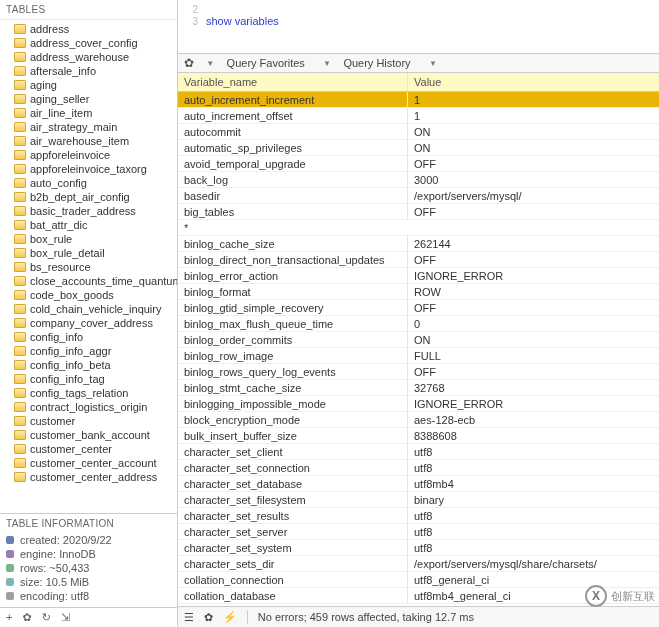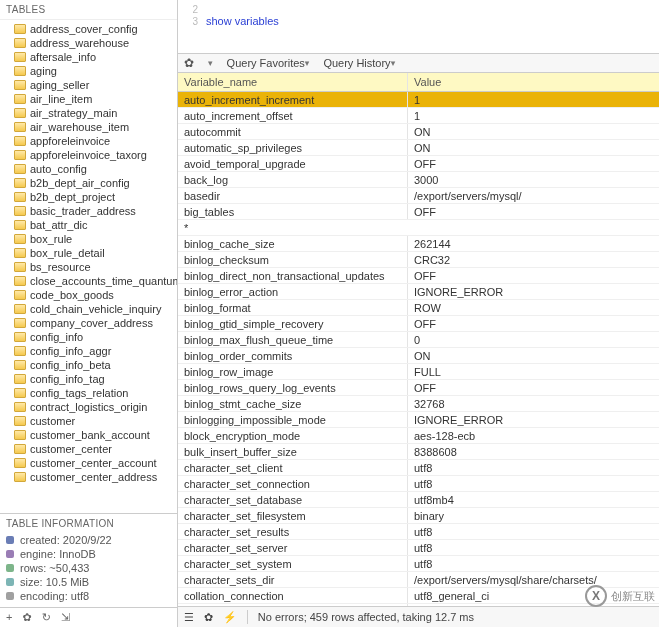--- a/index.html
+++ b/index.html
@@ -19,21 +19,21 @@
   .dot.gray { background: #a0a0a0; }
   .sb-foot { border-top: 1px solid #ccc; padding: 3px 6px; display: flex; gap: 10px; color: #666; }
   .sb-foot span { cursor: pointer; }
 
   .main { flex: 1; display: flex; flex-direction: column; min-width: 0; }
   .editor { border-bottom: 1px solid #ccc; padding: 4px 6px; background: #fff; min-height: 54px; }
   .eline { display: flex; align-items: baseline; }
   .lineno { width: 14px; text-align: right; color: #bbb; margin-right: 8px; font-size: 10px; }
   .kw { color: #2a3fd4; }
   .toolbar { display: flex; align-items: center; border-bottom: 1px solid #ccc; background: #f7f7f7; padding: 2px 6px; gap: 14px; }
-  .tbtn { display: flex; align-items: center; gap: 0; cursor: pointer; color: #444; }
+  .tbtn { display: flex; align-items: center; gap: 20px; cursor: pointer; color: #444; }
   .caret { font-size: 9px; color: #777; }
   .gear { font-size: 12px; color: #555; }
 
   .vars-head { display: flex; background: #fef9c3; border-bottom: 1px solid #ccc; }
   .vars-head > div { padding: 3px 6px; color: #555; }
   .col-name { width: 230px; border-right: 1px solid #e4e4e4; }
   .col-value { flex: 1; }
   .vars-body { flex: 1; overflow-y: auto; }
   .vrow { display: flex; border-bottom: 1px solid #efefef; }
   .vrow > div { padding: 1.5px 6px; }
@@ -47,20 +47,24 @@
   .wm-logo { width: 22px; height: 22px; border: 2px solid #999; border-radius: 50%; display: flex; align-items: center; justify-content: center; font-weight: bold; color: #777; font-size: 12px; }
 </style>
 </head>
 <body>
 
 <div class="sidebar">
   <div class="section-header">TABLES</div>
   <div class="table-list" id="table-list">
       <div class="table-row">
         <span class="table-icon"></span>
+        <span>address</span>
+      </div>
+      <div class="table-row">
+        <span class="table-icon"></span>
         <span>address_cover_config</span>
       </div>
       <div class="table-row">
         <span class="table-icon"></span>
         <span>address_warehouse</span>
       </div>
       <div class="table-row">
         <span class="table-icon"></span>
         <span>aftersale_info</span>
       </div>
@@ -92,24 +96,20 @@
         <span class="table-icon"></span>
         <span>appforeleinvoice_taxorg</span>
       </div>
       <div class="table-row">
         <span class="table-icon"></span>
         <span>auto_config</span>
       </div>
       <div class="table-row">
         <span class="table-icon"></span>
         <span>b2b_dept_air_config</span>
-      </div>
-      <div class="table-row">
-        <span class="table-icon"></span>
-        <span>b2b_dept_project</span>
       </div>
       <div class="table-row">
         <span class="table-icon"></span>
         <span>basic_trader_address</span>
       </div>
       <div class="table-row">
         <span class="table-icon"></span>
         <span>bat_attr_dic</span>
       </div>
       <div class="table-row">
@@ -276,24 +276,20 @@
       <div class="vrow">
         <div class="col-name">big_tables</div>
         <div class="col-value">OFF</div>
       </div>
       <div class="vrow">
         <div class="col-value">*</div>
       </div>
       <div class="vrow">
         <div class="col-name">binlog_cache_size</div>
         <div class="col-value">262144</div>
-      </div>
-      <div class="vrow">
-        <div class="col-name">binlog_checksum</div>
-        <div class="col-value">CRC32</div>
       </div>
       <div class="vrow">
         <div class="col-name">binlog_direct_non_transactional_updates</div>
         <div class="col-value">OFF</div>
       </div>
       <div class="vrow">
         <div class="col-name">binlog_error_action</div>
         <div class="col-value">IGNORE_ERROR</div>
       </div>
       <div class="vrow">

